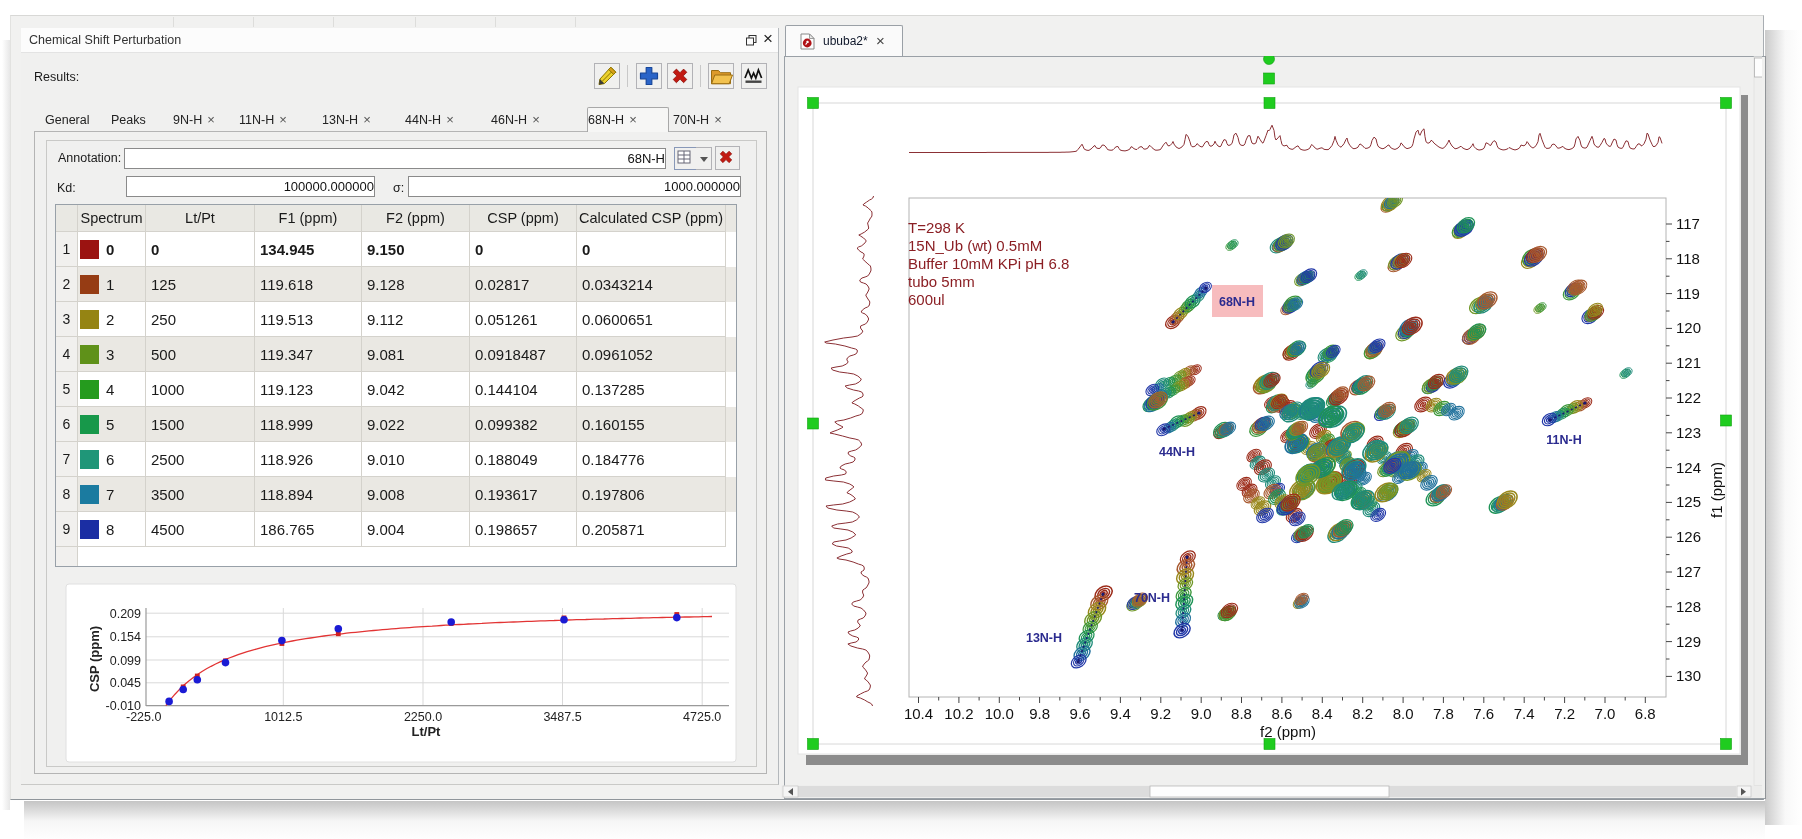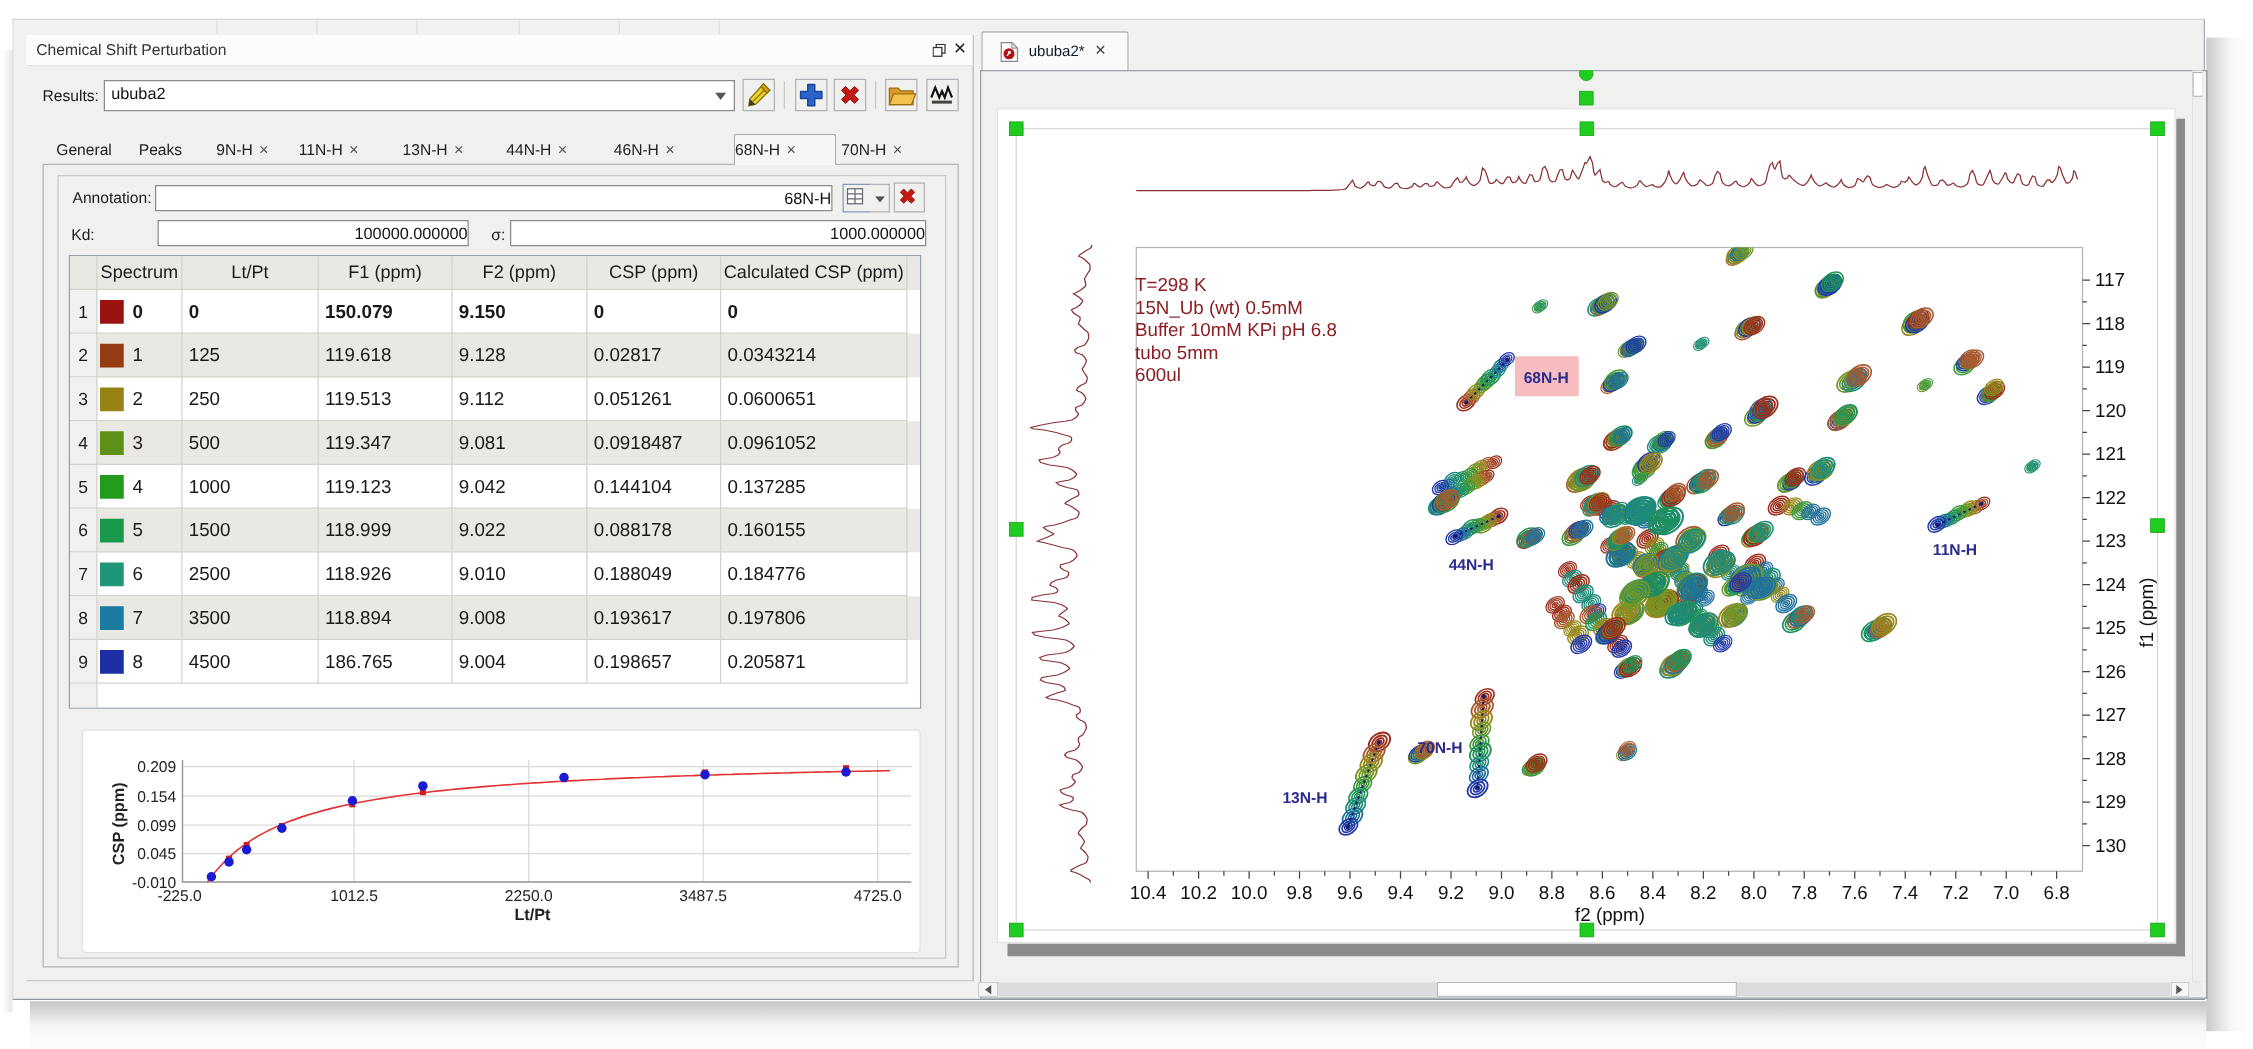--- a/index.html
+++ b/index.html
@@ -59,25 +59,20 @@
  <div class="sep" style="left:484px"></div>
     <div class="sep" style="left:564px"></div>
  <div id="dlg">
   <div id="dtitle">Chemical Shift Perturbation</div>
   <svg id="dfloat" width="11" height="11" viewBox="0 0 11 11">
         <rect x="3" y="0.5" width="7" height="7" fill="none" stroke="#333"></rect>
         <rect x="0.5" y="3" width="7" height="7" fill="#fcfcfc" stroke="#333"></rect>
       </svg>
   <div id="dclose">×</div>
   <div class="lbl" style="left:13px;top:42px">Results:</div>
-  <div class="field" style="left:62px;top:36px;width:505px;height:25px">ububa2
-    <svg style="position:absolute;right:6px;top:9px" width="9" height="6" viewBox="0 0 9 6">
-          <path d="M0 0 L9 0 L4.5 6 Z" fill="#555"></path>
-        </svg>
-  </div>
   <div class="btn" style="left:573px;top:35px">
         <svg width="26" height="26" viewBox="0 0 26 26">
           <path d="M16.8 4.2 L21.8 9.2 L10.4 20.6 L5 21.6 L5.9 16.1 Z" fill="#ecd12c" stroke="#8a7500" stroke-width="1"></path>
           <path d="M16.8 4.2 L21.8 9.2 L19.6 11.4 L14.6 6.4 Z" fill="#d8a01a" stroke="#8a7500" stroke-width="1"></path>
           <path d="M5.9 16.1 L10.4 20.6 L5 21.6 Z" fill="#3a3a3a"></path>
           <line x1="8" y1="18.5" x2="17.5" y2="9" stroke="#8a7500" stroke-width="1"></line>
         </svg>
       </div>
   <div class="vsep" style="left:606px;top:37px;height:22px"></div>
   <div class="btn" style="left:615px;top:35px">
@@ -147,21 +142,21 @@
             <div class="tc" style="width:109px">Lt/Pt</div>
             <div class="tc" style="width:107px">F1 (ppm)</div>
             <div class="tc" style="width:108px">F2 (ppm)</div>
             <div class="tc" style="width:107px">CSP (ppm)</div>
             <div class="tc" style="width:149px">Calculated CSP (ppm)</div>
           </div>
           <div class="trow tb">
             <div class="tc tnum" style="width:22px">1</div>
             <div class="tc tl" style="width:68px;padding-left:2px"><span class="sw" style="background:#9b1311"></span>0</div>
             <div class="tc tl" style="width:109px">0</div>
-            <div class="tc tl" style="width:107px">150.079</div>
+            <div class="tc tl" style="width:107px">134.945</div>
             <div class="tc tl" style="width:108px">9.150</div>
             <div class="tc tl" style="width:107px">0</div>
             <div class="tc tl" style="width:149px">0</div>
           </div>
           <div class="trow shade">
             <div class="tc tnum" style="width:22px">2</div>
             <div class="tc tl" style="width:68px;padding-left:2px"><span class="sw" style="background:#963c14"></span>1</div>
             <div class="tc tl" style="width:109px">125</div>
             <div class="tc tl" style="width:107px">119.618</div>
             <div class="tc tl" style="width:108px">9.128</div>
@@ -194,21 +189,21 @@
             <div class="tc tl" style="width:108px">9.042</div>
             <div class="tc tl" style="width:107px">0.144104</div>
             <div class="tc tl" style="width:149px">0.137285</div>
           </div>
           <div class="trow shade">
             <div class="tc tnum" style="width:22px">6</div>
             <div class="tc tl" style="width:68px;padding-left:2px"><span class="sw" style="background:#17984a"></span>5</div>
             <div class="tc tl" style="width:109px">1500</div>
             <div class="tc tl" style="width:107px">118.999</div>
             <div class="tc tl" style="width:108px">9.022</div>
-            <div class="tc tl" style="width:107px">0.088178</div>
+            <div class="tc tl" style="width:107px">0.099382</div>
             <div class="tc tl" style="width:149px">0.160155</div>
           </div>
           <div class="trow">
             <div class="tc tnum" style="width:22px">7</div>
             <div class="tc tl" style="width:68px;padding-left:2px"><span class="sw" style="background:#1f9678"></span>6</div>
             <div class="tc tl" style="width:109px">2500</div>
             <div class="tc tl" style="width:107px">118.926</div>
             <div class="tc tl" style="width:108px">9.010</div>
             <div class="tc tl" style="width:107px">0.188049</div>
             <div class="tc tl" style="width:149px">0.184776</div>

